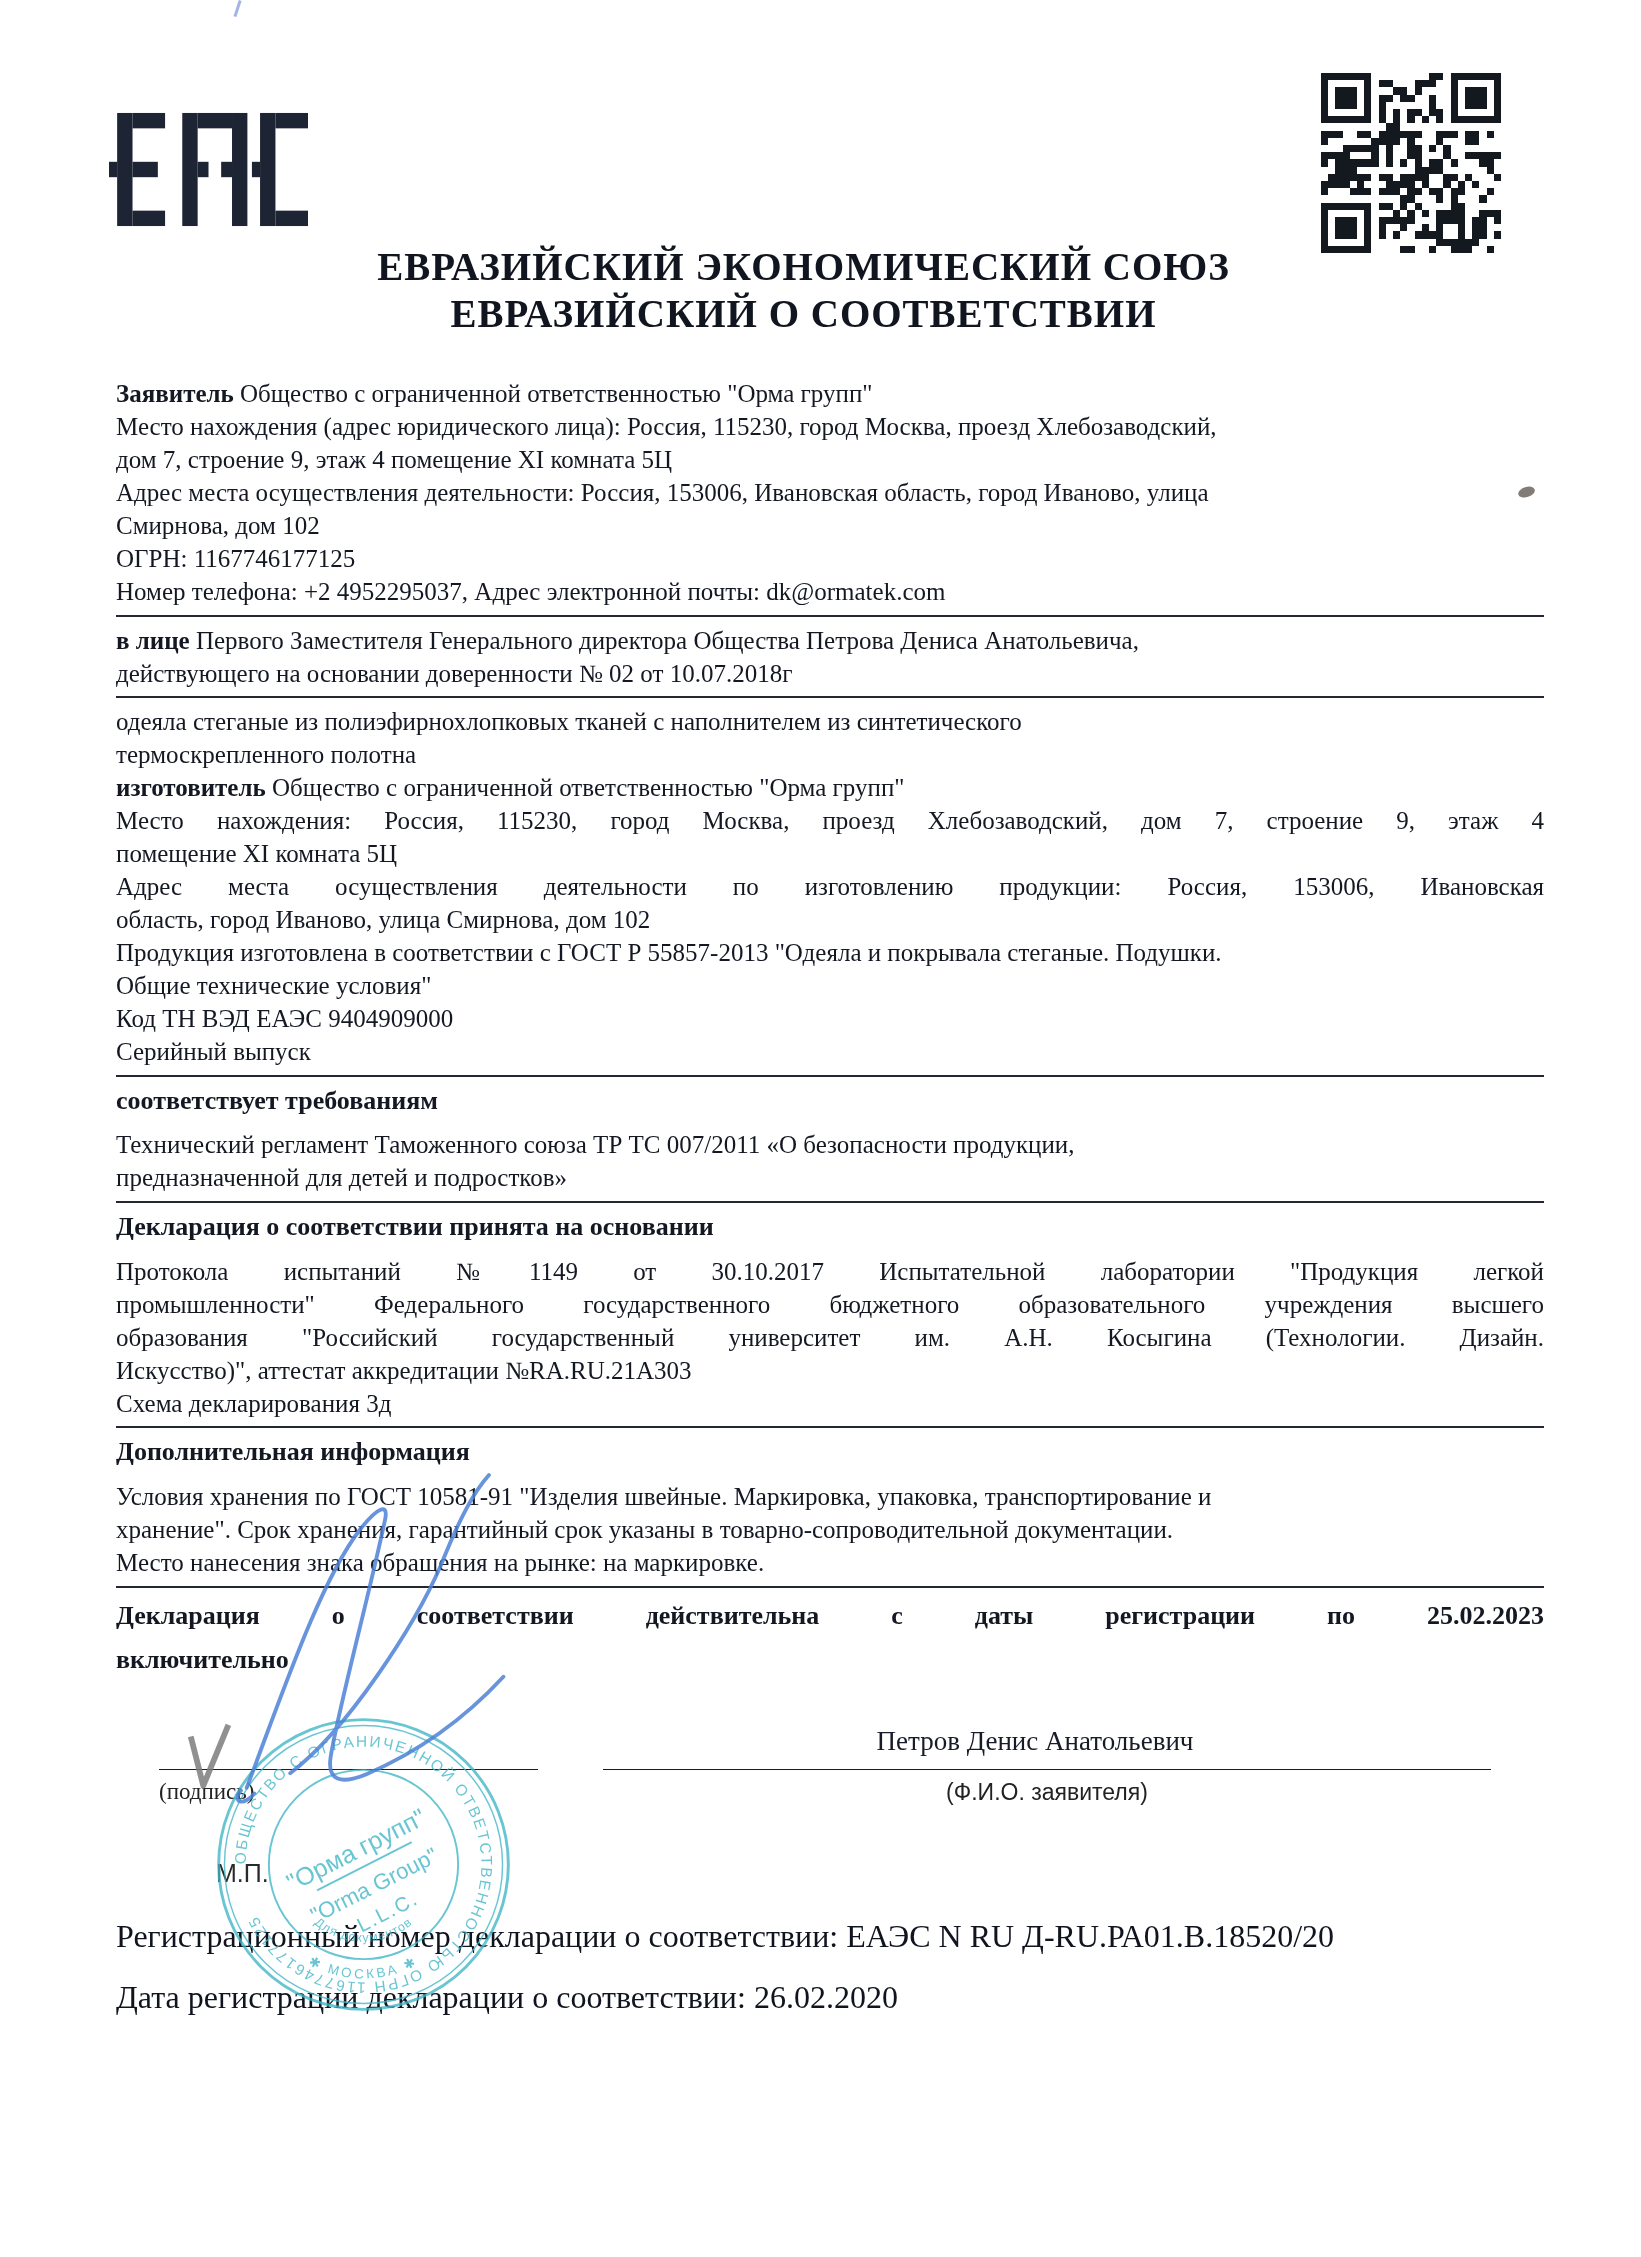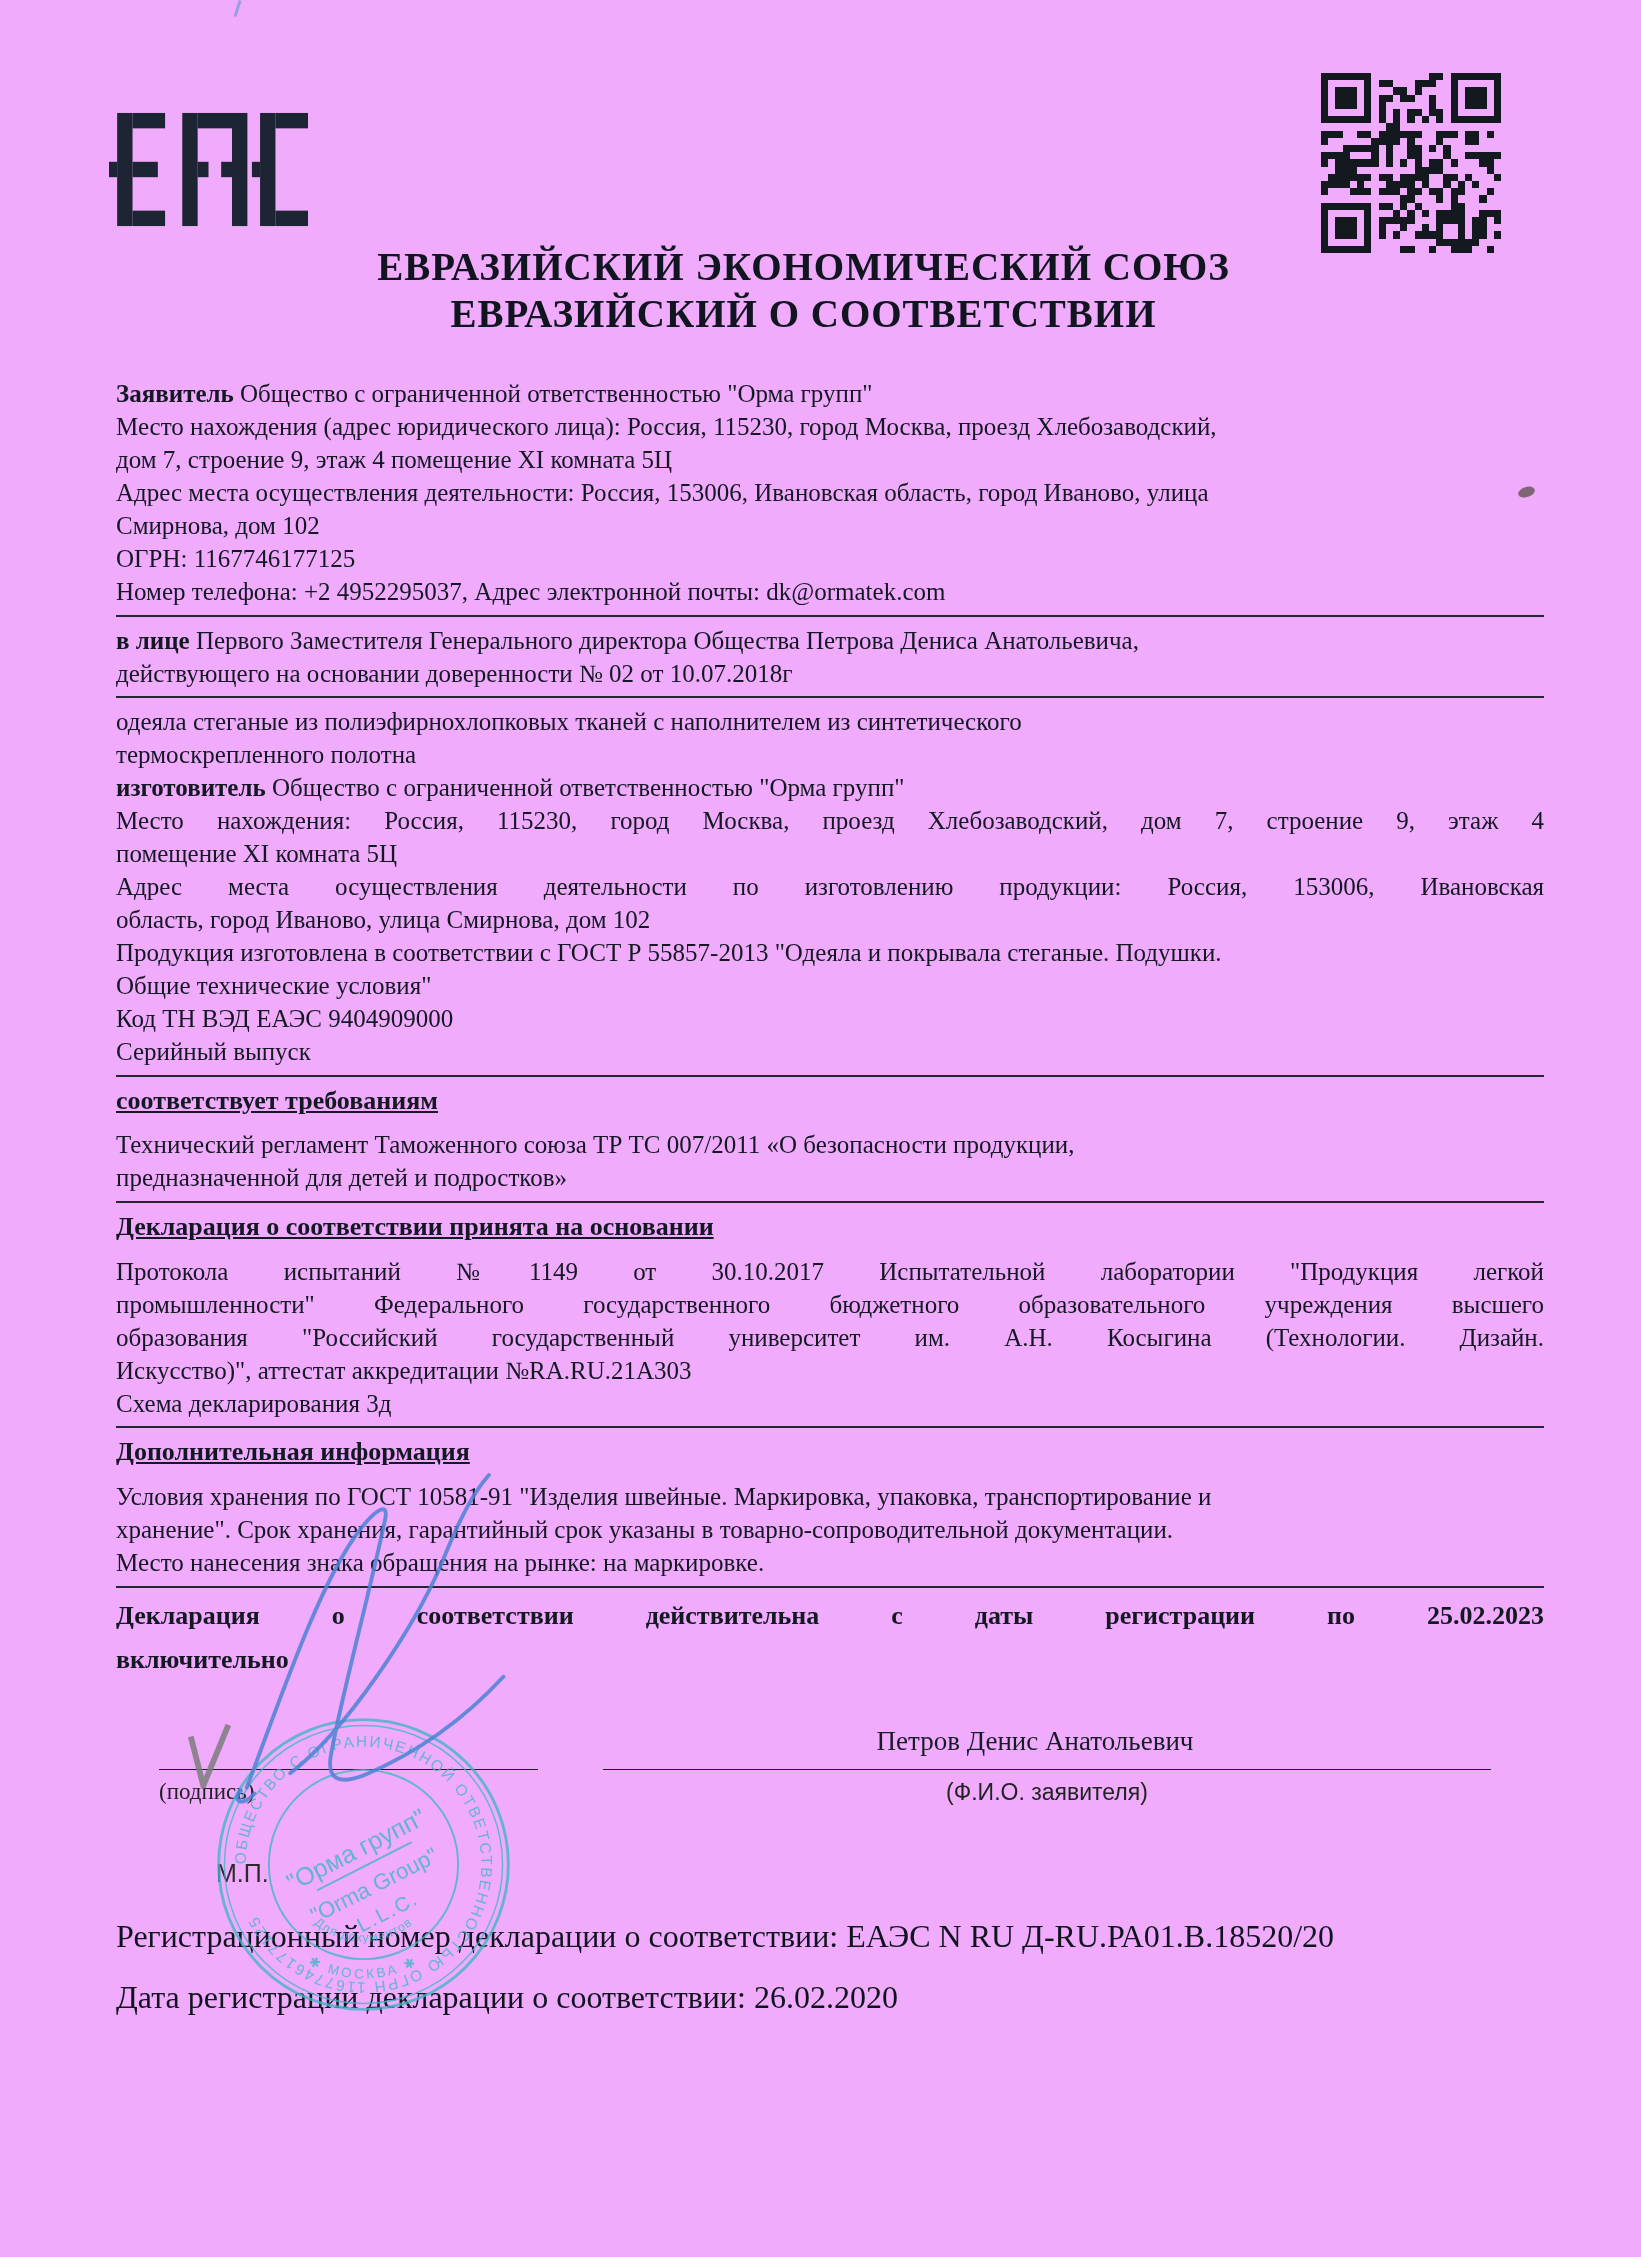--- a/index.html
+++ b/index.html
@@ -1,29 +1,29 @@
 <!DOCTYPE html>
 <html><head>
 <meta charset="utf-8">
 <style>
   html,body{margin:0;padding:0;background:#e8e8e8;}
-  .page{position:relative;width:1641px;height:2257px;background:#f0abfc;margin:0 auto;overflow:hidden;
+  .page{position:relative;width:1641px;height:2257px;background:#ffffff;margin:0 auto;overflow:hidden;
         font-family:"Liberation Serif",serif;color:#141823;}
   
   .eac-logo{position:absolute;left:109px;top:108px;width:199px;height:123px;}
   .qr{position:absolute;left:1321px;top:73px;width:180px;height:180px;}
   .titles{position:absolute;left:116px;top:243px;width:1429px;text-align:center;transform:translateX(-27px);}
   .titles div{font-weight:bold;font-size:39px;line-height:47px;letter-spacing:1px;color:#10151f;}
   
   .content{position:absolute;left:116px;top:377px;width:1428px;font-size:25px;line-height:33px;}
   .content .ln{margin:0;}
   .content b{font-weight:bold;}
   .just{text-align:justify;text-align-last:justify;}
   .rule{border-top:2.9px solid #232733;margin:6.8px 0;height:0;}
-  .hd{font-weight:bold;font-size:26px;margin:1.9px 0 11.6px 0;text-decoration:underline;}
+  .hd{font-weight:bold;font-size:26px;margin:1.9px 0 11.6px 0;}
   .validity{font-weight:bold;font-size:26px;line-height:44px;}
   
   .sig-line{position:absolute;left:159px;top:1769px;width:379px;border-top:1.9px solid #1c1c1c;}
   .sig-label{position:absolute;left:159px;top:1779px;width:379px;text-align:left;
              font-family:Liberation Serif, serif;font-size:23px;color:#222;}
   .fio-name{position:absolute;left:579px;top:1726px;width:912px;text-align:center;font-size:27px;color:#181c28;}
   .fio-line{position:absolute;left:603px;top:1769px;width:888px;border-top:1.9px solid #1c1c1c;}
   .fio-label{position:absolute;left:603px;top:1779px;width:888px;text-align:center;
              font-family:"Liberation Sans",sans-serif;font-size:23px;color:#222;}
   .mp{position:absolute;left:216px;top:1859px;font-family:"Liberation Sans",sans-serif;font-size:25px;color:#2a2a2a;}

